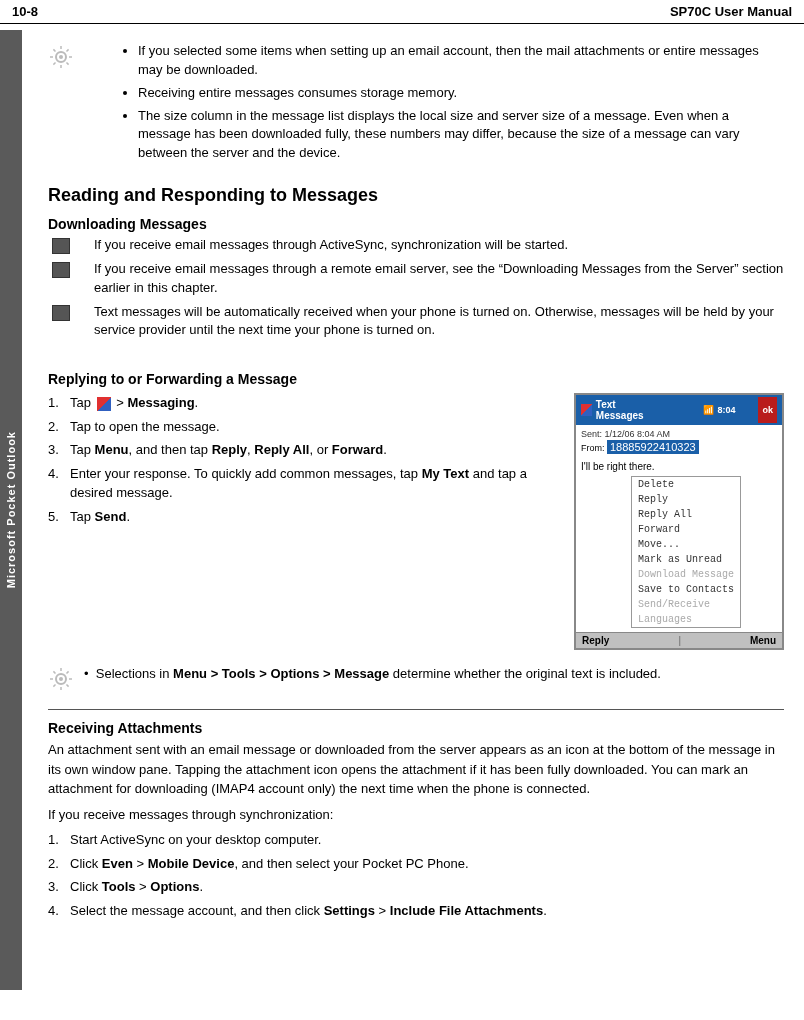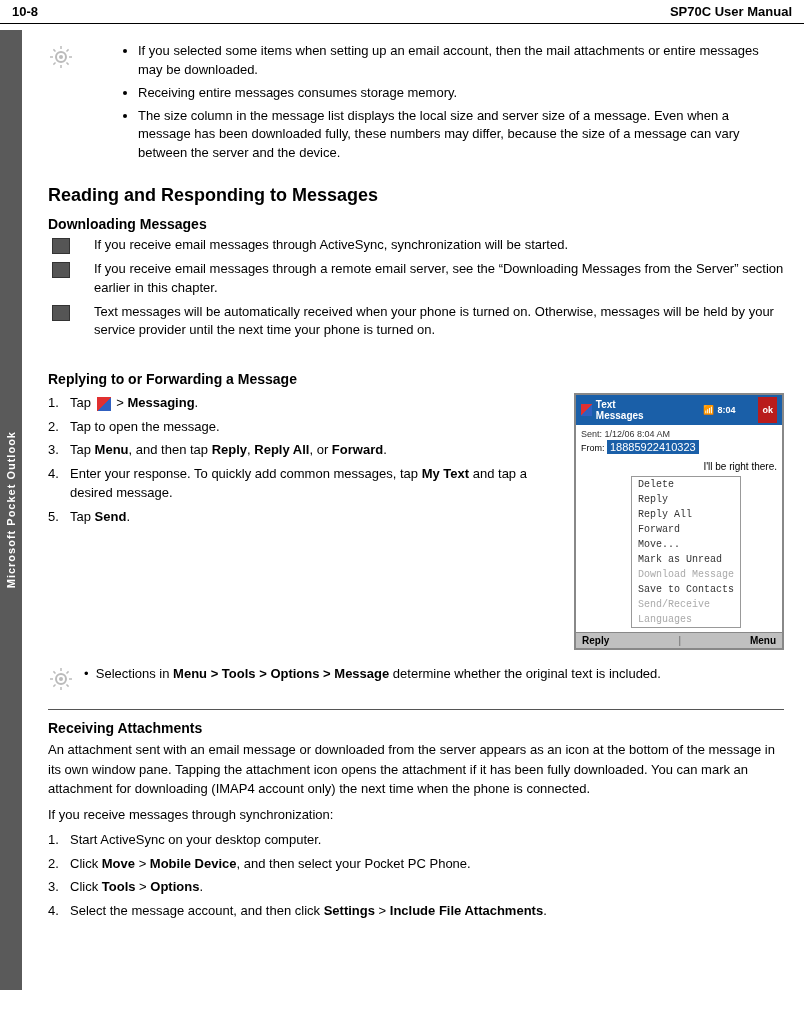--- a/index.html
+++ b/index.html
@@ -151,21 +151,21 @@
     .ss-body { padding: 4px 5px; }
     .ss-sent { font-size: 9px; color: #333; margin-bottom: 1px; }
     .ss-from {
       font-size: 11px;
       background: #1a5fa8;
       color: #fff;
       padding: 1px 3px;
       margin-bottom: 3px;
       display: inline-block;
     }
-    .ss-message { font-size: 10px; margin-bottom: 4px; text-align: right; }
+    .ss-message { font-size: 10px; margin-bottom: 4px; }
     .ss-dropdown {
       background: #fff;
       border: 1px solid #999;
       margin-left: 50px;
       width: 110px;
       font-family: Liberation Mono, monospace;
     }
     .ss-dropdown-item {
       padding: 2px 6px;
       font-size: 10px;
@@ -367,21 +367,21 @@
   <p class="body-text">An attachment sent with an email message or downloaded from the server appears as an icon at the bottom of the message in its own window pane. Tapping the attachment icon opens the attachment if it has been fully downloaded. You can mark an attachment for downloading (IMAP4 account only) the next time when the phone is connected.</p>
   <p class="body-text">If you receive messages through synchronization:</p>
 
   <ol class="num-list">
     <li>
       <span class="num">1.</span>
       <span>Start ActiveSync on your desktop computer.</span>
     </li>
     <li>
       <span class="num">2.</span>
-      <span>Click <span class="bold">Move</span> &gt; <span class="bold">Mobile Device</span>, and then select your Pocket PC Phone.</span>
+      <span>Click <span class="bold">Even</span> &gt; <span class="bold">Mobile Device</span>, and then select your Pocket PC Phone.</span>
     </li>
     <li>
       <span class="num">3.</span>
       <span>Click <span class="bold">Tools</span> &gt; <span class="bold">Options</span>.</span>
     </li>
     <li>
       <span class="num">4.</span>
       <span>Select the message account, and then click <span class="bold">Settings</span> &gt; <span class="bold">Include File Attachments</span>.</span>
     </li>
   </ol>

